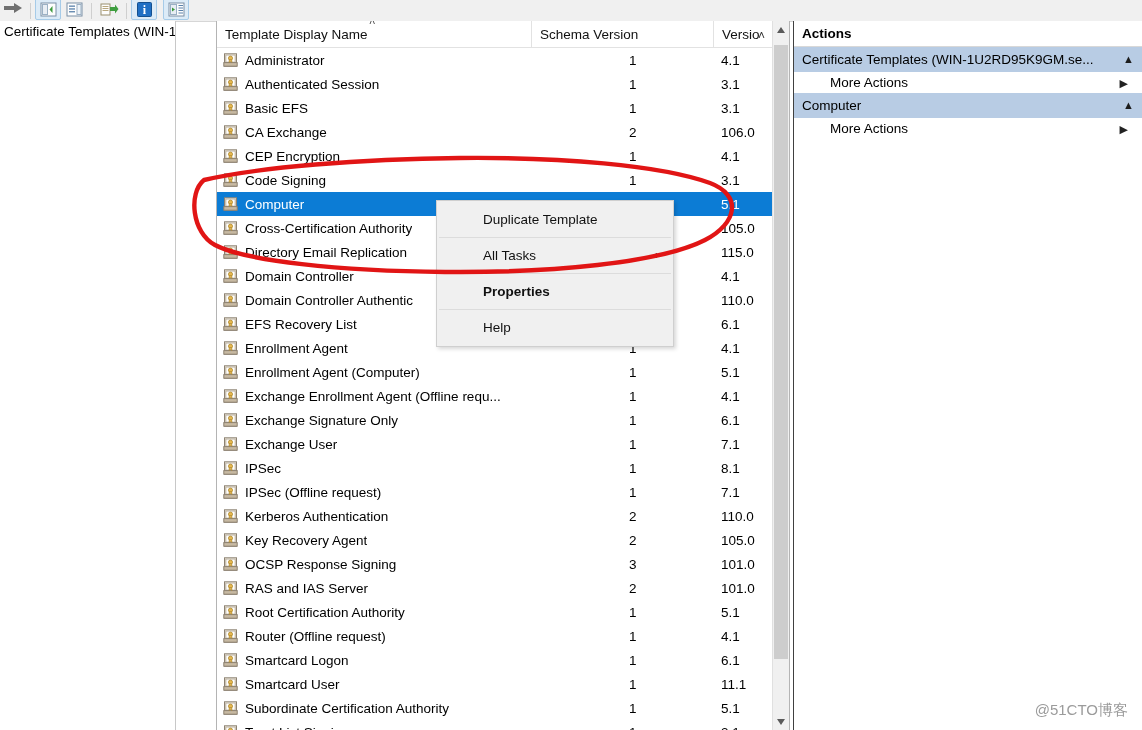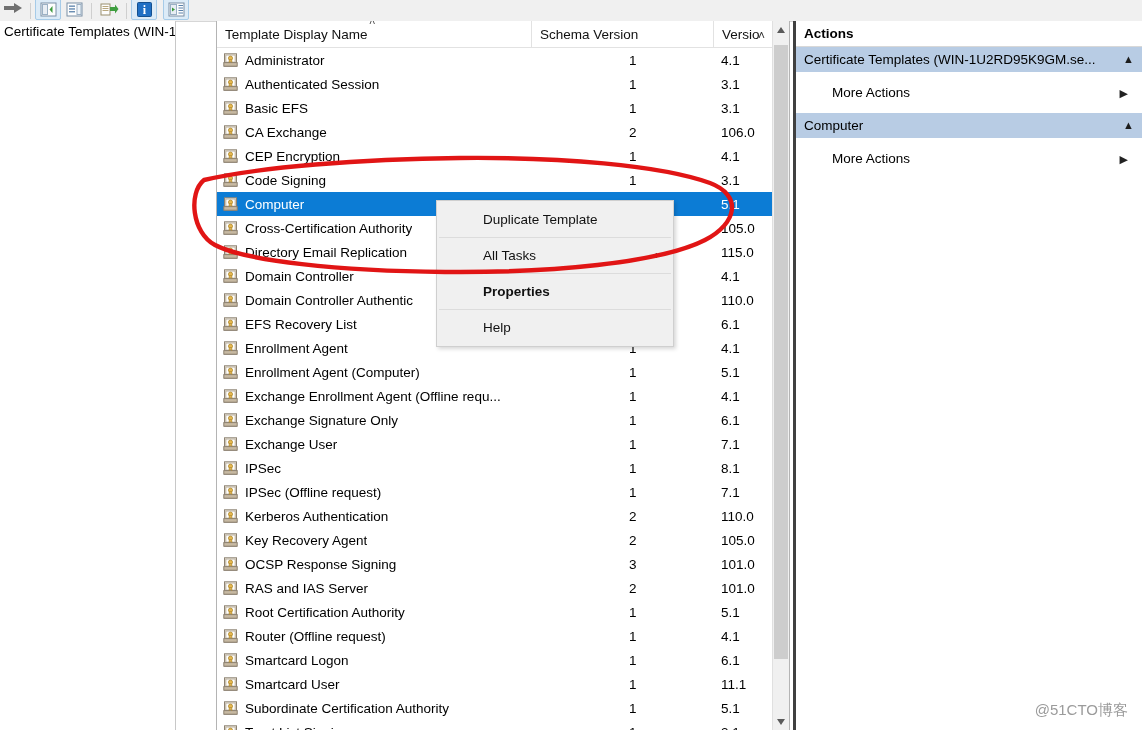--- a/index.html
+++ b/index.html
@@ -219,21 +219,21 @@
     font-size: 12px;
     color: #333;
   }
 
   
   #actions-pane {
     position: absolute;
     left: 793px; top: 21px;
     width: 349px; height: 709px;
     background: #ffffff;
-    border-left: 3px solid #404040;
+    border-left: 1px solid #404040;
     box-sizing: border-box;
   }
   #actions-title {
     height: 25px;
     line-height: 25px;
     padding-left: 8px;
     font-weight: bold;
     font-size: 13.5px;
     background: #ffffff;
     border-bottom: 1px solid #d8d8d8;
@@ -253,21 +253,21 @@
     white-space: nowrap;
     overflow: hidden;
   }
   .act-collapse {
     font-size: 11px;
     color: #1c1c1c;
     flex: none;
     margin-left: 6px;
   }
   .act-item {
-    height: 41px;
+    height: 21px;
     line-height: 36px;
     padding-left: 36px;
     padding-right: 14px;
     font-size: 13.5px;
     background: #ffffff;
     display: flex;
     align-items: center;
     justify-content: space-between;
     color: #000;
   }

